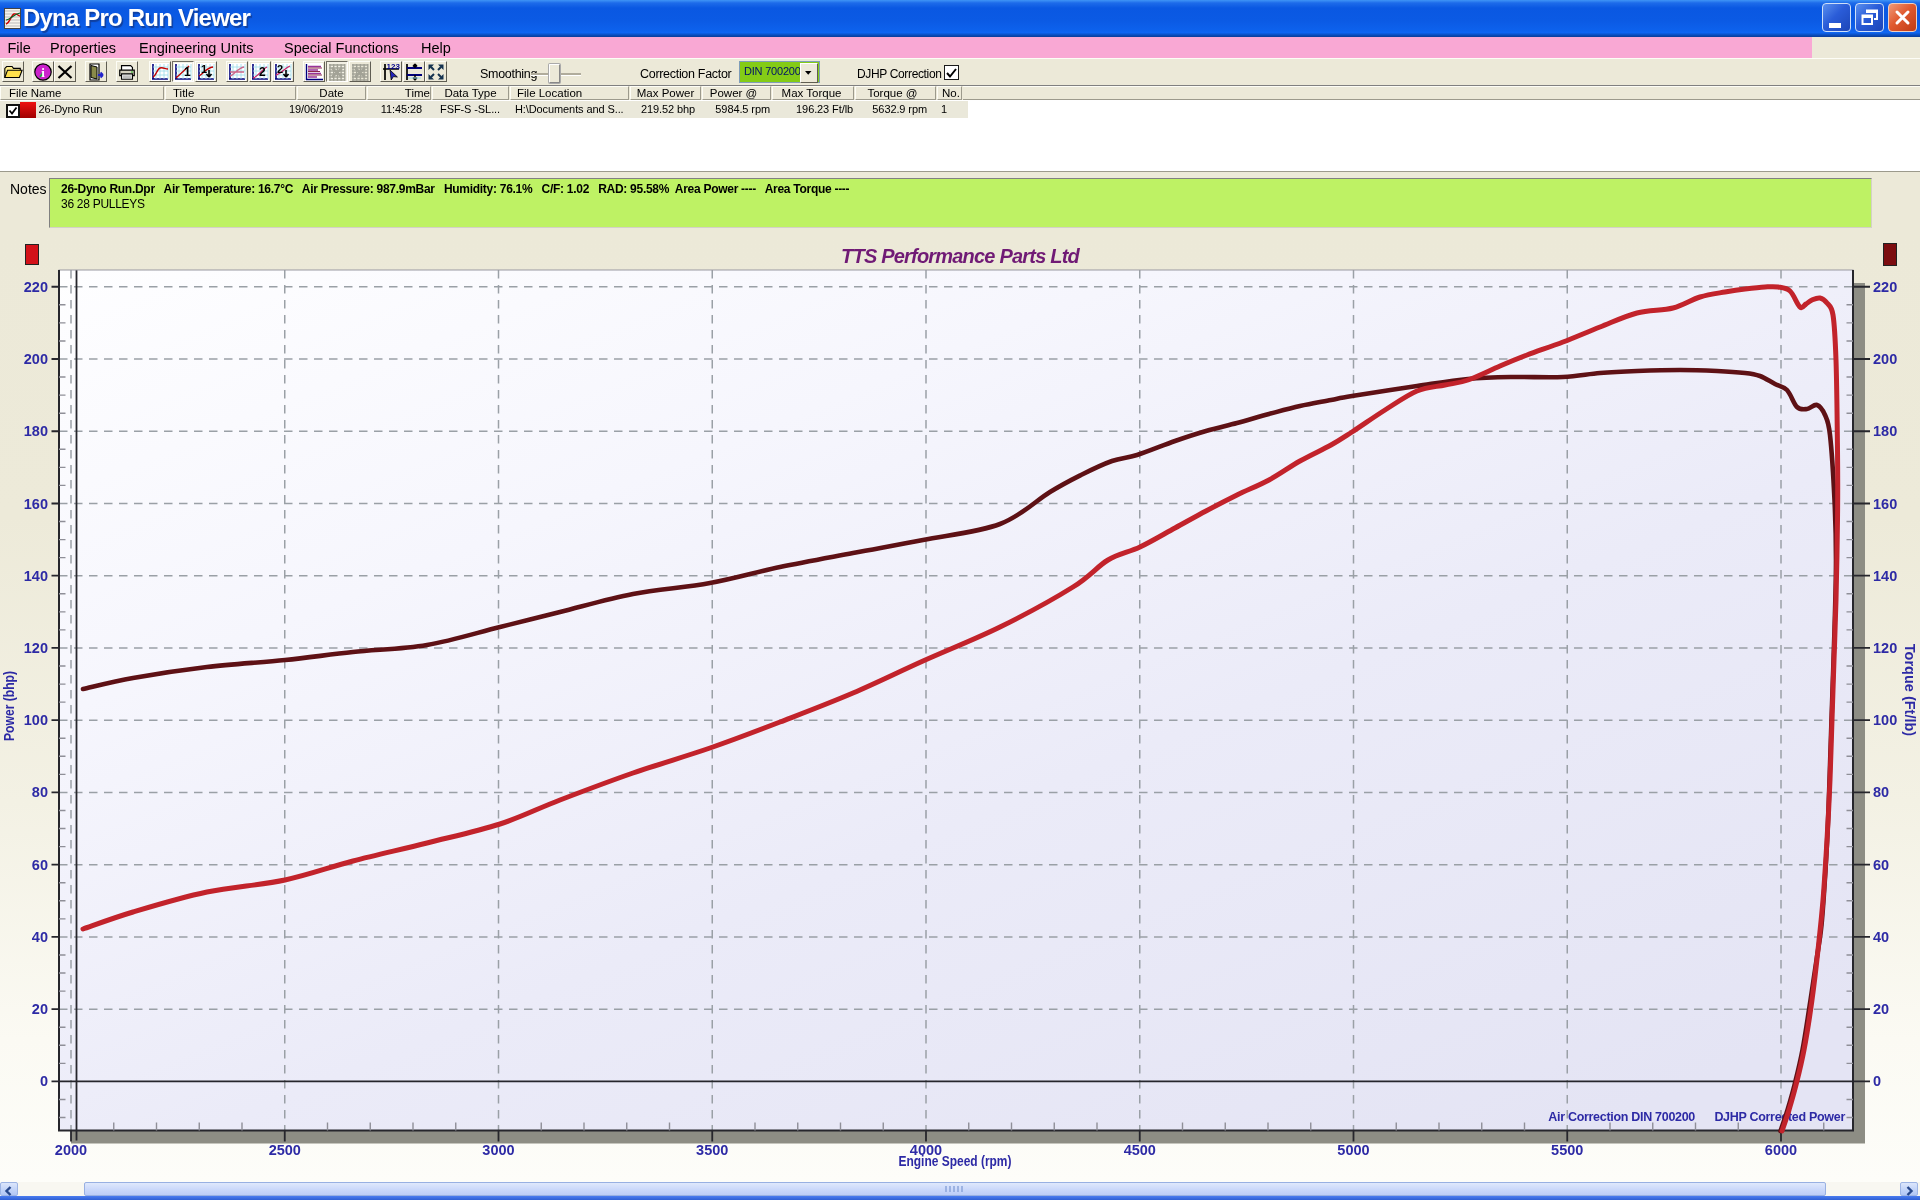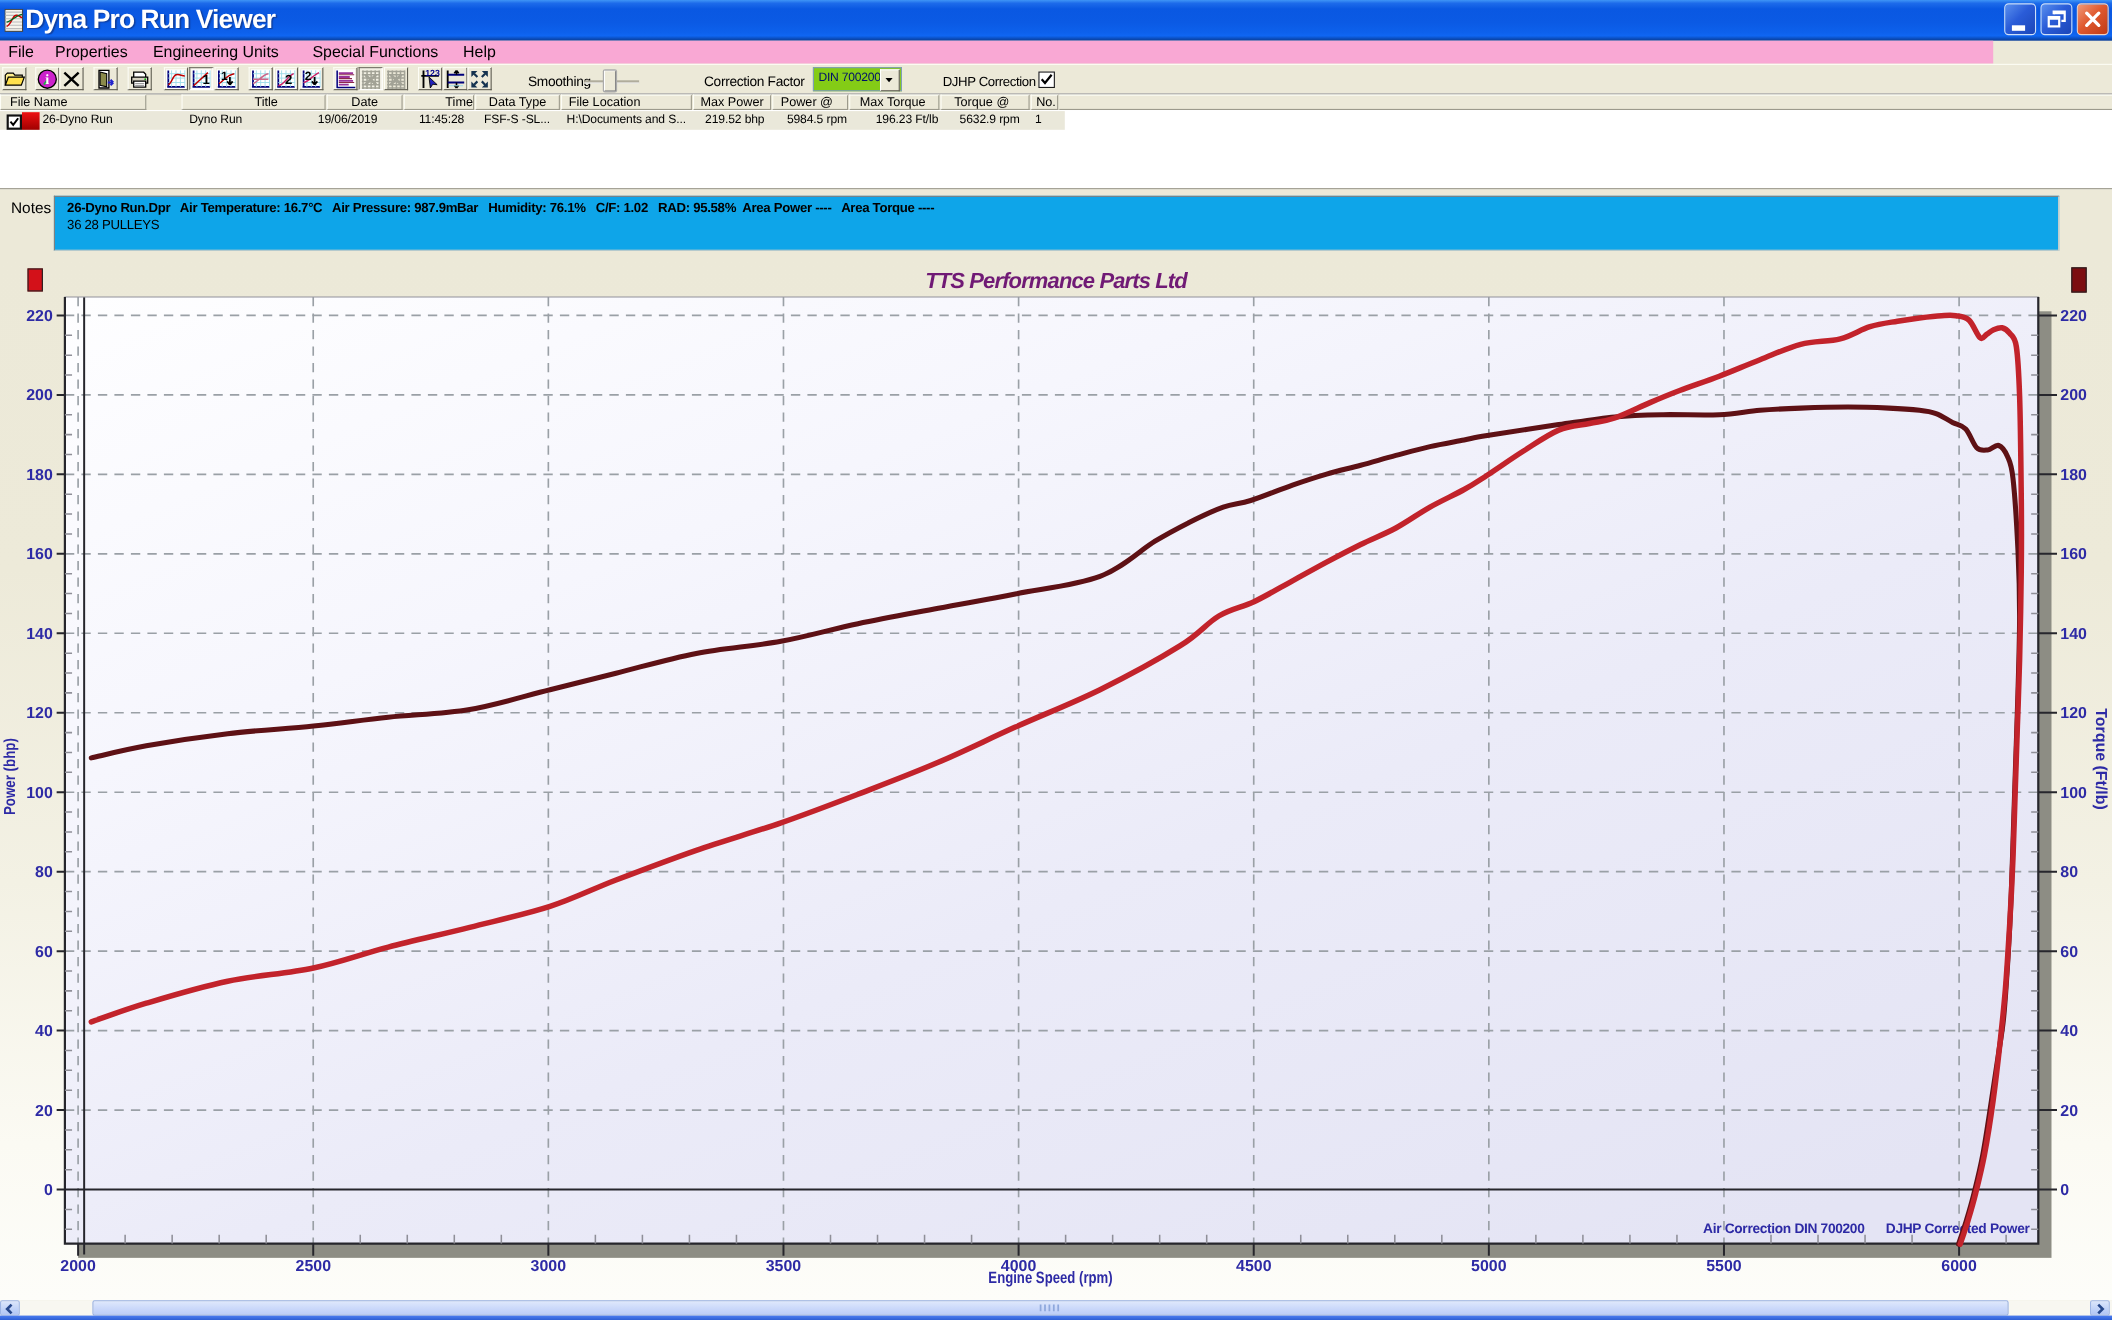--- a/index.html
+++ b/index.html
@@ -186,22 +186,22 @@
         </svg></div>
 </div>
 <span style="position:absolute;left:857px;top:8px;font-size:12px;letter-spacing:-0.35px">DJHP Correction</span>
 <div style="position:absolute;left:944px;top:6px;width:13px;height:13px;background:#fff;border:1.5px solid #1a1a1a">
   <svg width="13" height="13" viewBox="0 0 13 13">
         <path d="M2 6l3 3.5L11 2" fill="none" stroke="#000" stroke-width="2"></path>
       </svg></div>
 </div>
 <div style="position:absolute;left:0;top:85px;width:1920px;height:87px;background:#fff;border-top:1px solid #808080;border-bottom:1px solid #9c9a8c;box-sizing:border-box">
  <div style="position:absolute;left:0;top:0;width:1920px;height:14px;background:#ece9d8;font-size:11.5px;color:#000">
-      <div style="position:absolute;left:0px;top:0;width:133px;height:14px;border-top:1px solid #fdfdf6;border-left:1px solid #fdfdf6;border-right:1px solid #9c9a8c;border-bottom:1px solid #9c9a8c;box-sizing:border-box;text-align:left;padding-left:8px;">File Name</div>
-      <div style="position:absolute;left:165px;top:0;width:131px;height:14px;border-top:1px solid #fdfdf6;border-left:1px solid #fdfdf6;border-right:1px solid #9c9a8c;border-bottom:1px solid #9c9a8c;box-sizing:border-box;text-align:center;padding-left:23px;">Title</div>
+      <div style="position:absolute;left:0px;top:0;width:164px;height:14px;border-top:1px solid #fdfdf6;border-left:1px solid #fdfdf6;border-right:1px solid #9c9a8c;border-bottom:1px solid #9c9a8c;box-sizing:border-box;text-align:left;padding-left:8px;">File Name</div>
+      <div style="position:absolute;left:165px;top:0;width:131px;height:14px;border-top:1px solid #fdfdf6;border-left:1px solid #fdfdf6;border-right:1px solid #9c9a8c;border-bottom:1px solid #9c9a8c;box-sizing:border-box;text-align:left;padding-left:7px;">Title</div>
       <div style="position:absolute;left:297px;top:0;width:69px;height:14px;border-top:1px solid #fdfdf6;border-left:1px solid #fdfdf6;border-right:1px solid #9c9a8c;border-bottom:1px solid #9c9a8c;box-sizing:border-box;text-align:center;">Date</div>
       <div style="position:absolute;left:367px;top:0;width:64px;height:14px;border-top:1px solid #fdfdf6;border-left:1px solid #fdfdf6;border-right:1px solid #9c9a8c;border-bottom:1px solid #9c9a8c;box-sizing:border-box;text-align:right;">Time</div>
       <div style="position:absolute;left:432px;top:0;width:77px;height:14px;border-top:1px solid #fdfdf6;border-left:1px solid #fdfdf6;border-right:1px solid #9c9a8c;border-bottom:1px solid #9c9a8c;box-sizing:border-box;text-align:center;">Data Type</div>
       <div style="position:absolute;left:510px;top:0;width:119px;height:14px;border-top:1px solid #fdfdf6;border-left:1px solid #fdfdf6;border-right:1px solid #9c9a8c;border-bottom:1px solid #9c9a8c;box-sizing:border-box;text-align:left;padding-left:6px;">File Location</div>
       <div style="position:absolute;left:630px;top:0;width:71px;height:14px;border-top:1px solid #fdfdf6;border-left:1px solid #fdfdf6;border-right:1px solid #9c9a8c;border-bottom:1px solid #9c9a8c;box-sizing:border-box;text-align:center;">Max Power</div>
       <div style="position:absolute;left:702px;top:0;width:69px;height:14px;border-top:1px solid #fdfdf6;border-left:1px solid #fdfdf6;border-right:1px solid #9c9a8c;border-bottom:1px solid #9c9a8c;box-sizing:border-box;text-align:center;padding-right:6px;">Power @</div>
       <div style="position:absolute;left:772px;top:0;width:82px;height:14px;border-top:1px solid #fdfdf6;border-left:1px solid #fdfdf6;border-right:1px solid #9c9a8c;border-bottom:1px solid #9c9a8c;box-sizing:border-box;text-align:center;padding-right:3px;">Max Torque</div>
       <div style="position:absolute;left:855px;top:0;width:81px;height:14px;border-top:1px solid #fdfdf6;border-left:1px solid #fdfdf6;border-right:1px solid #9c9a8c;border-bottom:1px solid #9c9a8c;box-sizing:border-box;text-align:center;padding-right:6px;">Torque @</div>
       <div style="position:absolute;left:937px;top:0;width:25px;height:14px;border-top:1px solid #fdfdf6;border-left:1px solid #fdfdf6;border-right:1px solid #9c9a8c;border-bottom:1px solid #9c9a8c;box-sizing:border-box;text-align:left;padding-left:4px;">No.</div>
       <div style="position:absolute;left:963px;top:0;width:957px;height:14px;border-top:1px solid #fdfdf6;border-bottom:1px solid #9c9a8c;box-sizing:border-box"></div>
@@ -220,21 +220,21 @@
       <span style="position:absolute;right:1420px;top:2px">FSF-S -SL...</span>
       <span style="position:absolute;left:515px;top:2px">H:\Documents and S...</span>
       <span style="position:absolute;right:1225px;top:2px">219.52 bhp</span>
       <span style="position:absolute;right:1150px;top:2px">5984.5 rpm</span>
       <span style="position:absolute;right:1067px;top:2px">196.23 Ft/lb</span>
       <span style="position:absolute;right:993px;top:2px">5632.9 rpm</span>
       <span style="position:absolute;left:941px;top:2px">1</span>
  </div>
 </div>
 <div style="position:absolute;left:10px;top:181px;font-size:14px">Notes</div>
-<div style="position:absolute;left:49px;top:178px;width:1823px;height:50px;background:#0ea5e9;border:1px solid #808080;border-bottom-color:#d4d0c8;border-right-color:#d4d0c8;box-sizing:border-box;font-size:12px;letter-spacing:-0.28px;color:#000">
+<div style="position:absolute;left:49px;top:178px;width:1823px;height:50px;background:#bef264;border:1px solid #808080;border-bottom-color:#d4d0c8;border-right-color:#d4d0c8;box-sizing:border-box;font-size:12px;letter-spacing:-0.28px;color:#000">
  <div style="position:absolute;left:11px;top:3px;font-weight:bold;white-space:pre">26-Dyno Run.Dpr   Air Temperature: 16.7°C   Air Pressure: 987.9mBar   Humidity: 76.1%   C/F: 1.02   RAD: 95.58%  Area Power ----   Area Torque ----</div>
  <div style="position:absolute;left:11px;top:18px;white-space:pre">36 28 PULLEYS</div>
 </div>
 <div style="position:absolute;left:0;top:232px;width:1920px;height:950px;background:linear-gradient(180deg,#ece9d8 0%,#edead9 30%,#f3f1e4 60%,#fbfaf3 85%,#fdfdf9 100%)"></div>
 <div style="position:absolute;left:0;top:245px;width:1920px;height:26px;text-align:center;font-size:20px;letter-spacing:-0.8px;font-weight:bold;font-style:italic;color:#701a75">TTS Performance Parts Ltd</div>
 <div style="position:absolute;left:25px;top:244px;width:12px;height:19px;background:#d31119;border:1px solid #222"></div>
 <div style="position:absolute;left:1883px;top:243px;width:12px;height:21px;background:#7c0d10;border:1px solid #222"></div>
 <svg width="1920" height="950" viewBox="0 0 1920 950" style="position:absolute;left:0;top:232px">
 <defs>
 <linearGradient id="plotbg" x1="0" y1="0" x2="0.85" y2="1">

